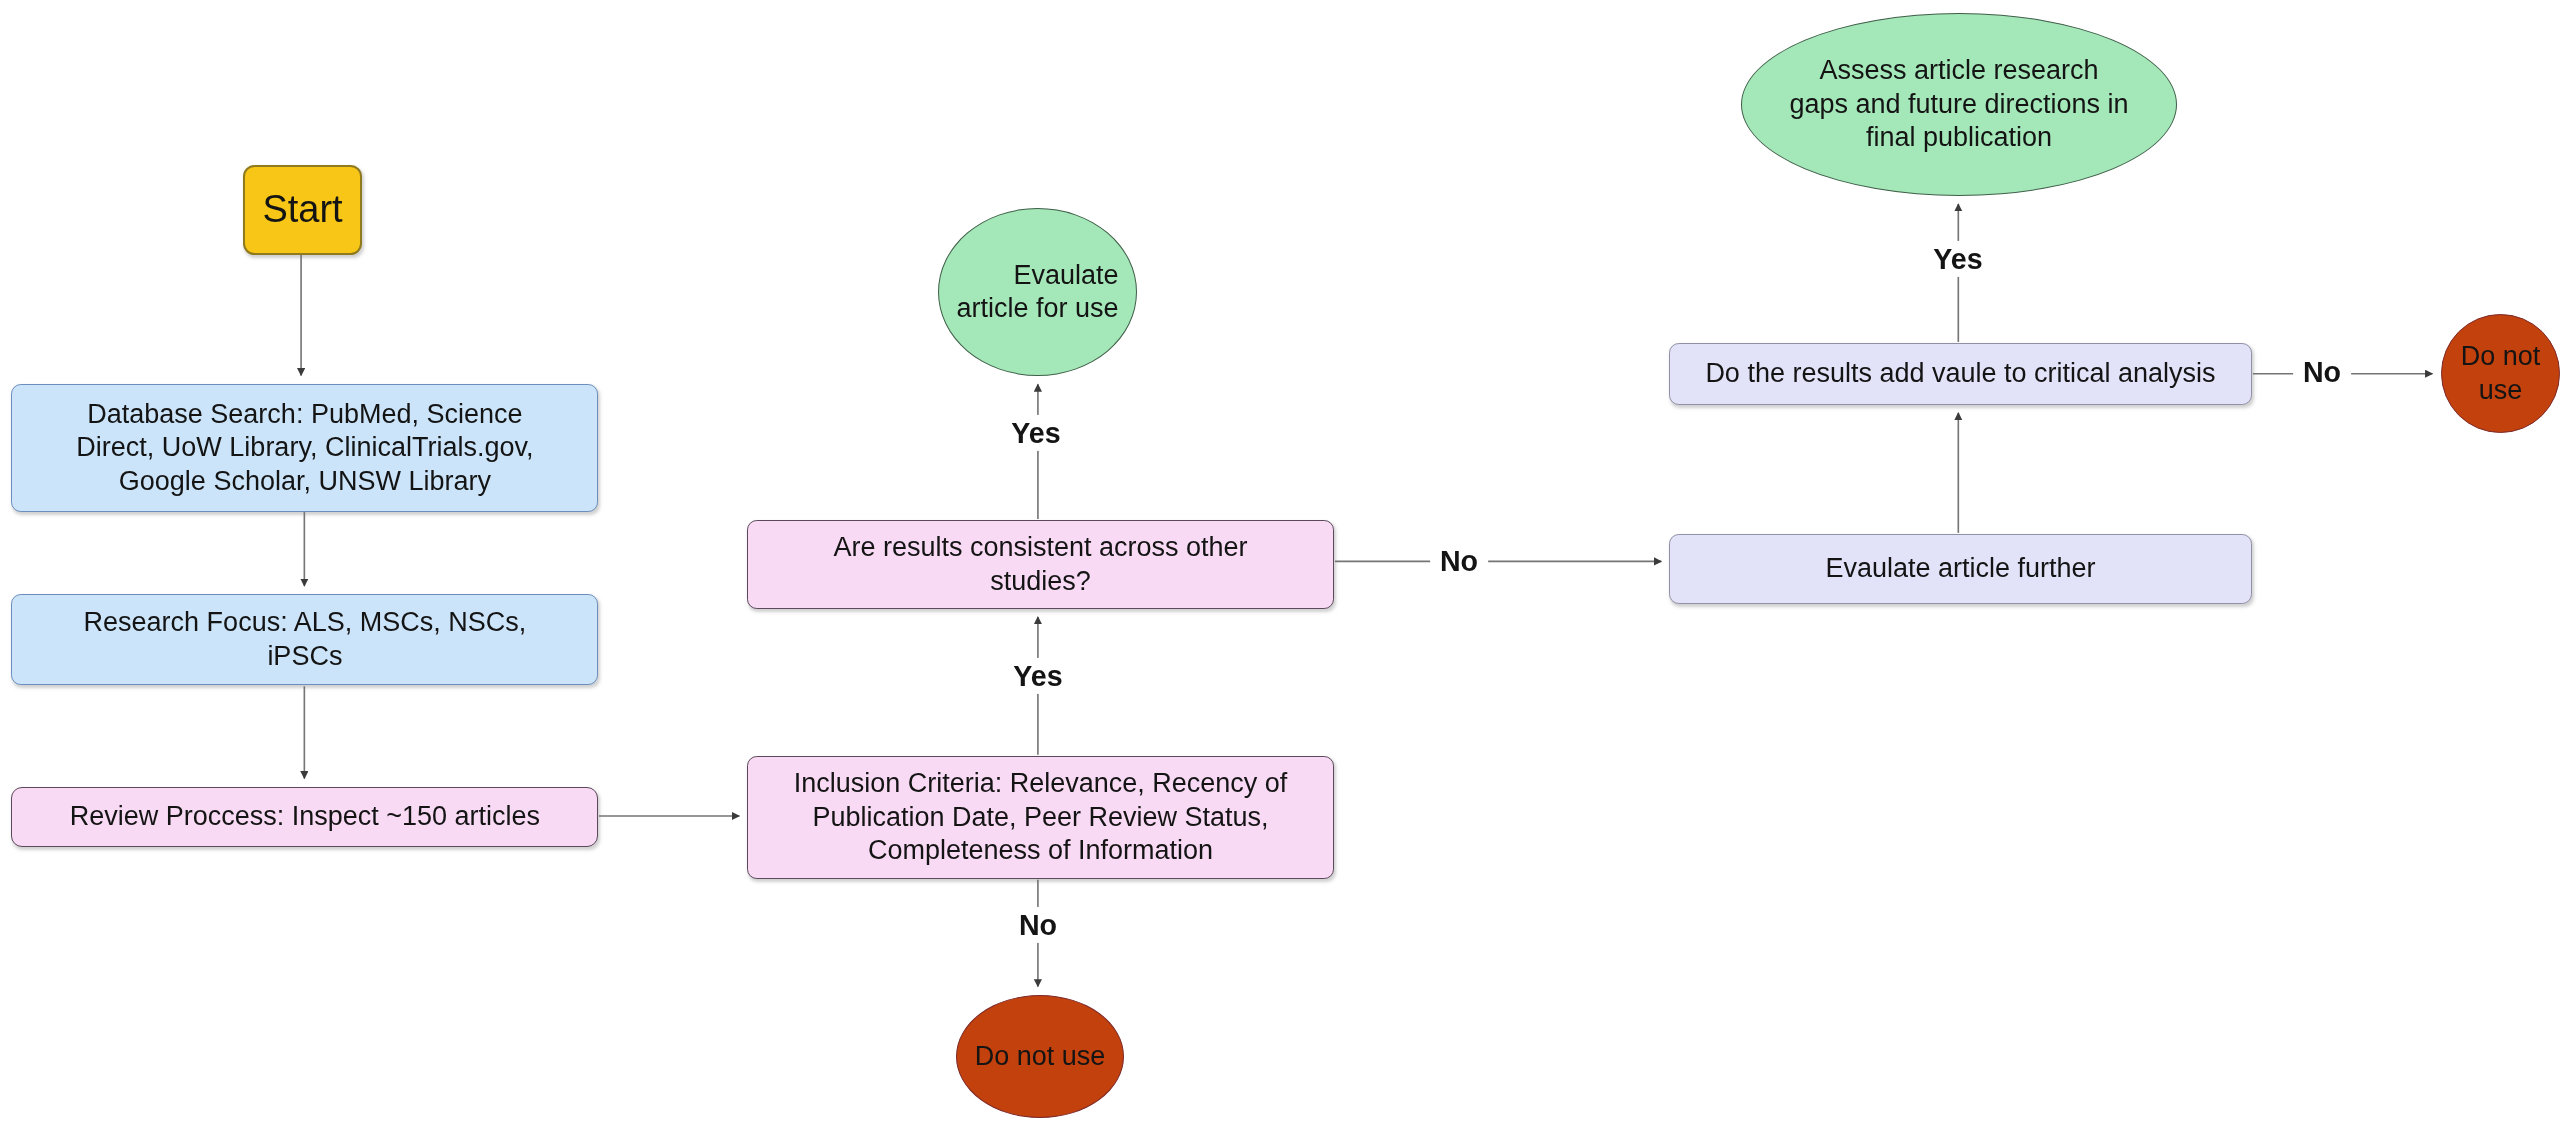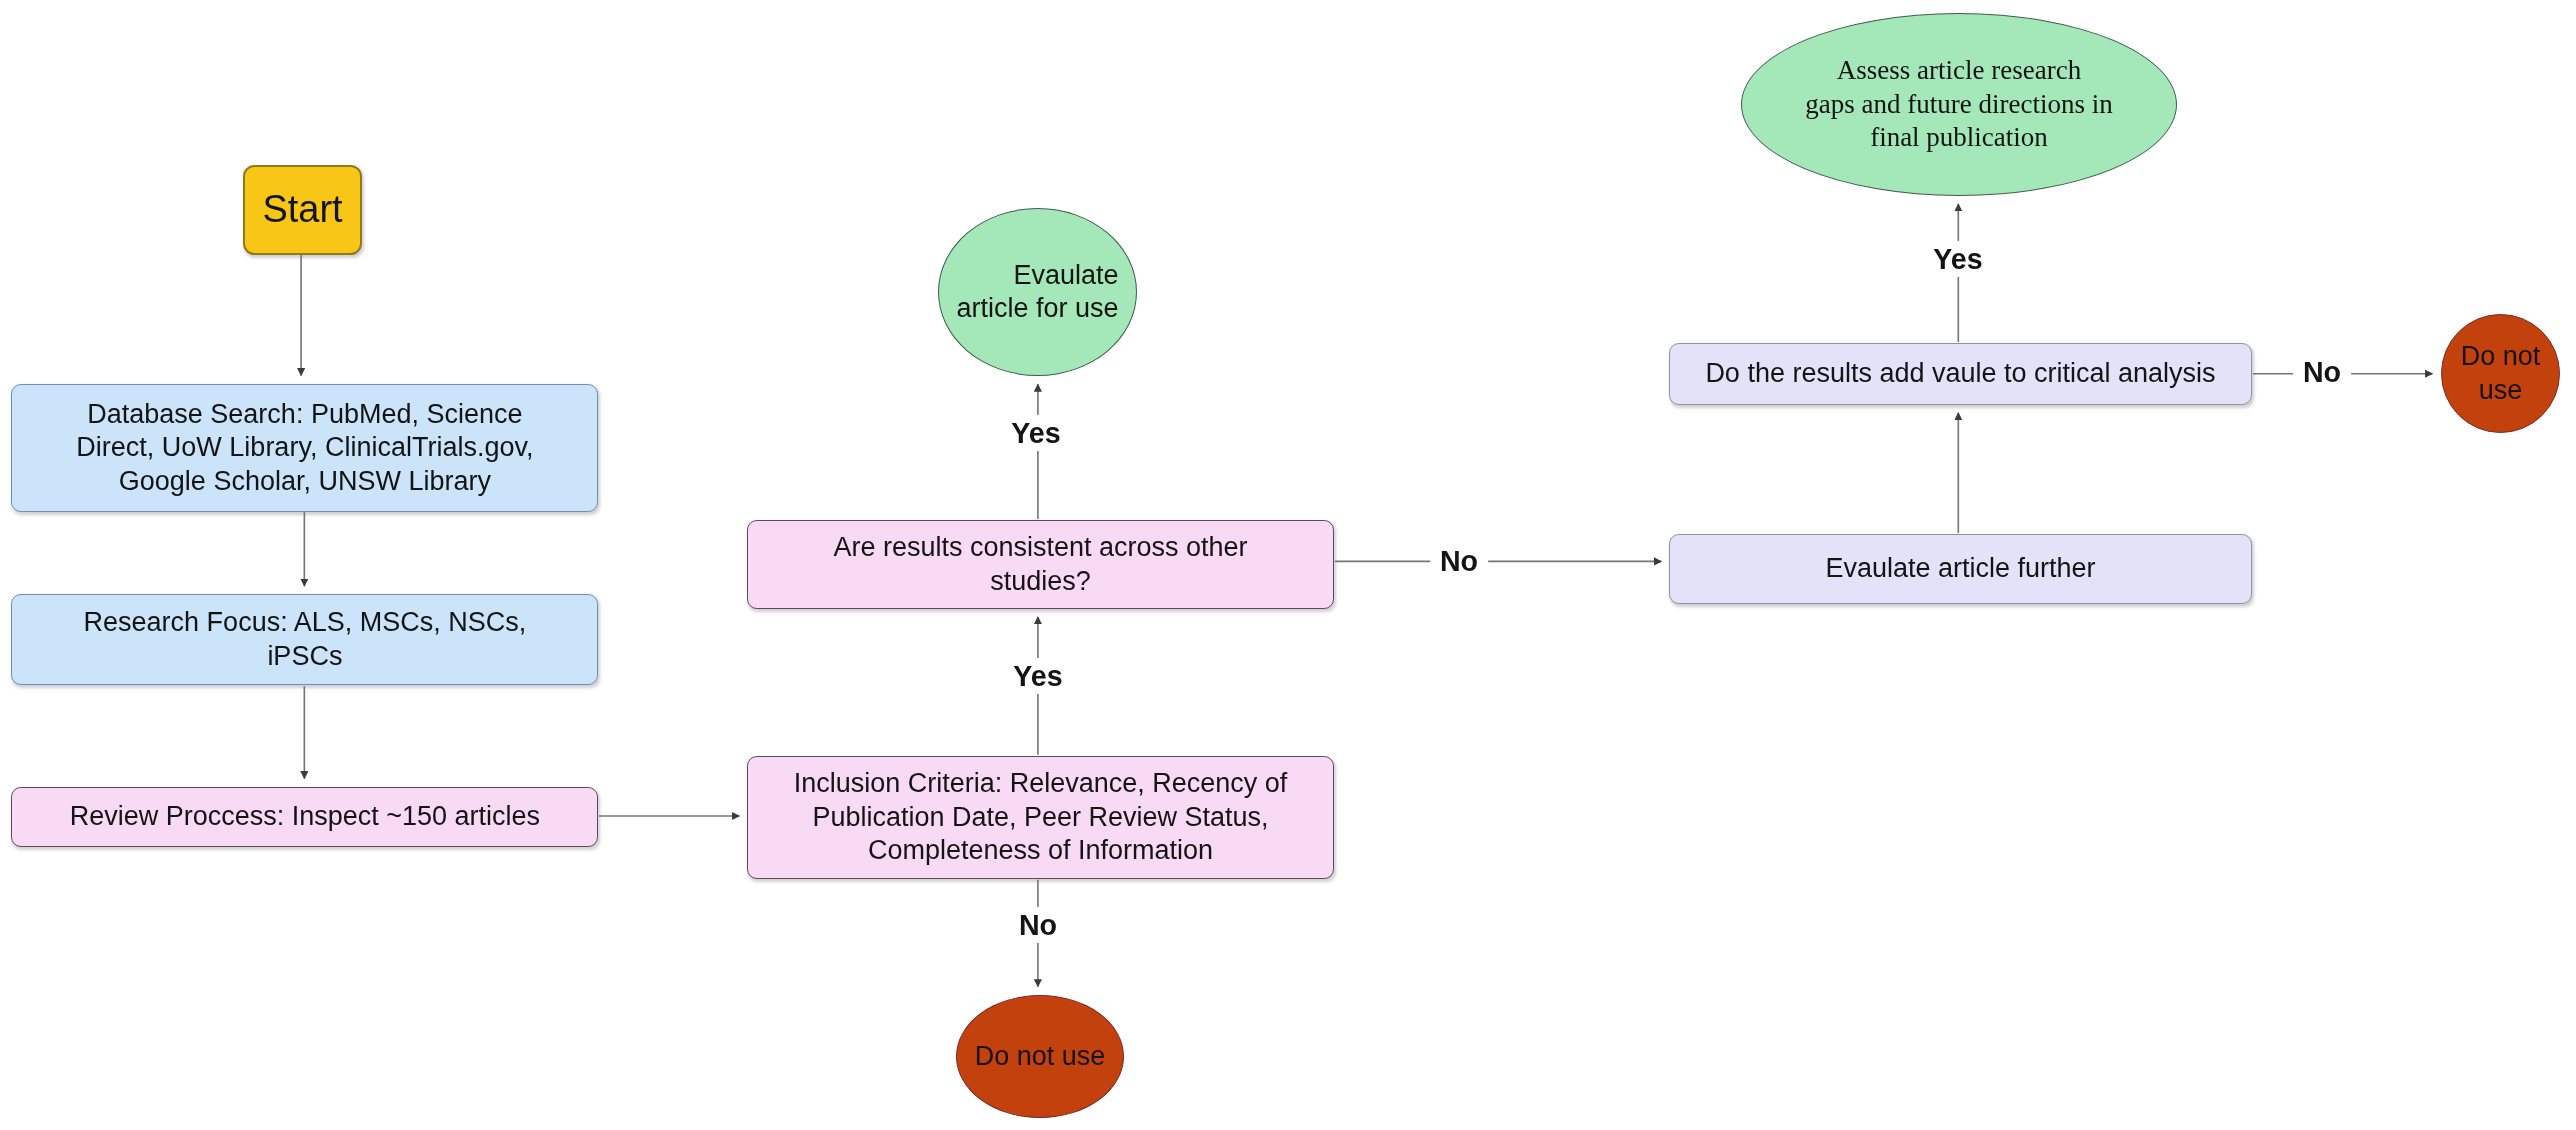--- a/index.html
+++ b/index.html
@@ -48,28 +48,28 @@
   .fill-blue    { background: #CBE4F9; border: 1.6px solid #6C8EBF; }
   .fill-pink    { background: #F8DAF4; border: 1.6px solid #5C4A5C; }
   .fill-lav     { background: #E2E2F8; border: 1.6px solid #9090A6; }
   .fill-green   { background: #A4E7B8; border: 1.6px solid #3F5F49; }
   .fill-red     { background: #c2410c; border: 1.6px solid #7E2A2A; }
 
   #node-start            { left: 243px;  top: 165px;  width: 119px; height: 90px; border-radius: 11.4px; }
   #node-start .label     { font-size: 38px; }
   #node-db-search        { left: 11.4px;   top: 384px;  width: 587px; height: 128px; }
   #node-research-focus   { left: 11.4px;   top: 594px;  width: 587px; height: 91px; }
-  #node-review-process   { left: 11.4px;   top: 787px;  width: 587px; height: 60px;  }
+  #node-review-process   { left: 11.4px;   top: 787px;  width: 587px; height: 60px; border-radius: 11px;  }
   #node-inclusion        { left: 747px;  top: 756px;  width: 587px; height: 123px; }
   #node-consistent       { left: 747px;  top: 520px;  width: 587px; height: 89px; }
   #node-evaluate-use     { left: 938px; top: 208px;  width: 199px; height: 168px; text-align: right; }
   #node-dnu-bottom       { left: 956px; top: 995px; width: 168px; height: 123px; }
   #node-evaluate-further { left: 1669px; top: 534px;  width: 583px; height: 70px;  }
   #node-add-value        { left: 1669px; top: 343px;  width: 583px; height: 62px;  }
-  #node-assess           { left: 1741px; top: 13px;   width: 436px; height: 183px; font-family: Liberation Serif, serif; }
+  #node-assess           { left: 1741px; top: 13px;   width: 436px; height: 183px; }
   #node-dnu-right        { left: 2441px; top: 314px;  width: 119px; height: 119px; }
 
   .edge-label {
     position: absolute;
     transform: translate(-50%, -50%);
     background: #ffffff;
     padding: 1.6px 9.8px;
     font-weight: bold;
     font-size: 28.6px;
     color: #141414;

